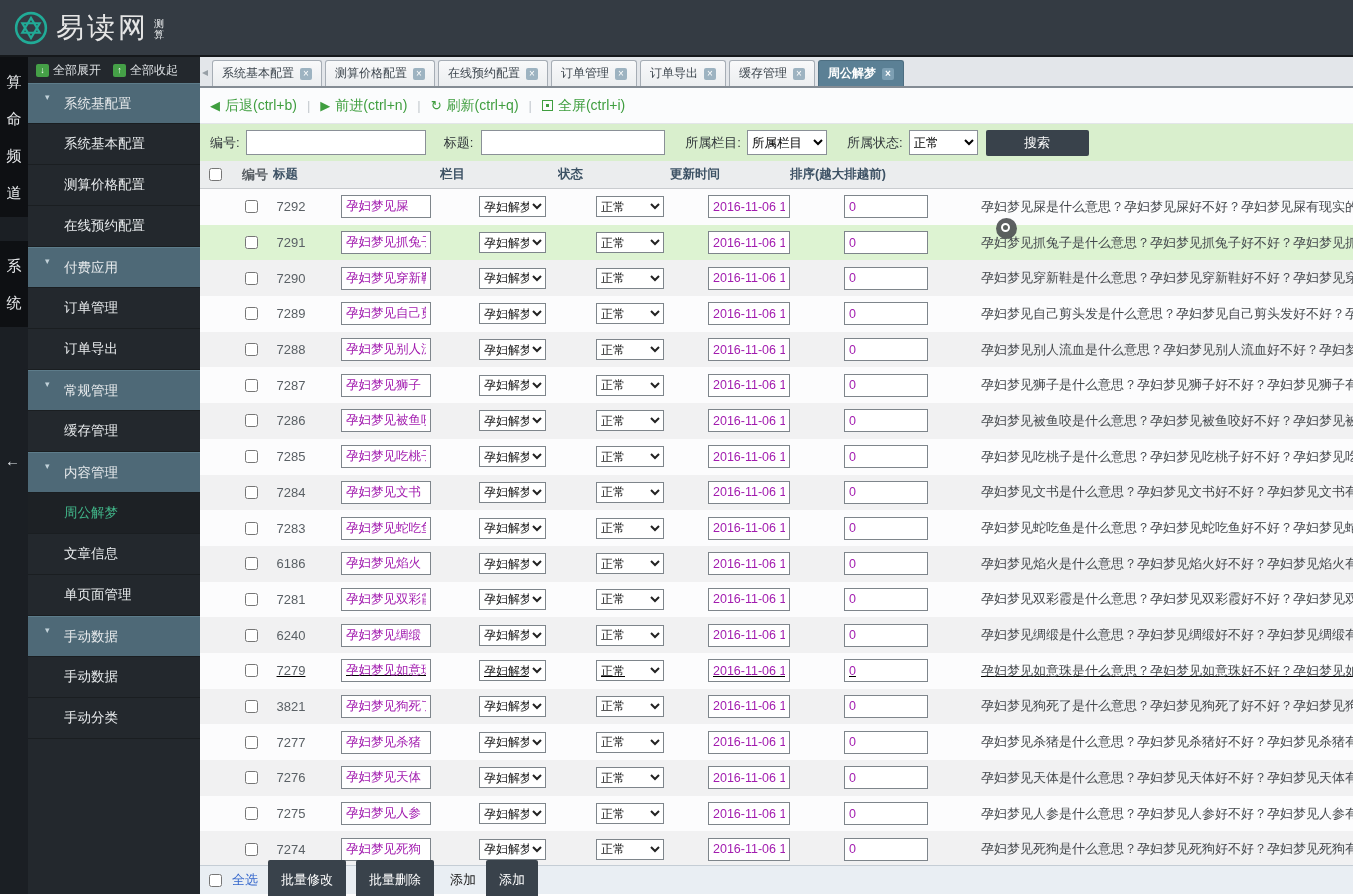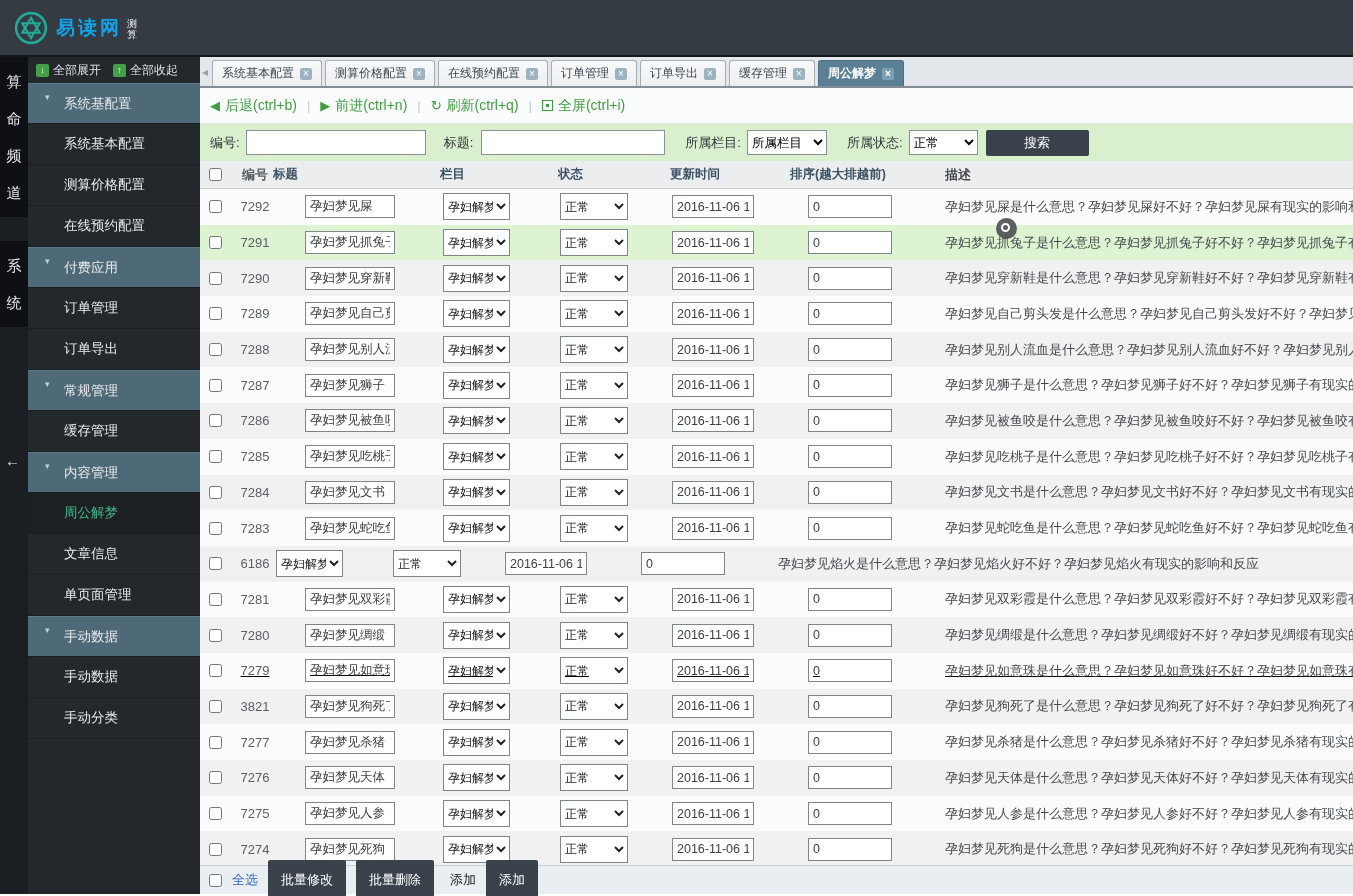--- a/index.html
+++ b/index.html
@@ -3,21 +3,21 @@
 <meta charset="utf-8">
 <style>
   * { margin:0; padding:0; box-sizing:border-box; }
   html,body { width:1353px; height:896px; overflow:hidden;
     font-family:"Liberation Sans","DejaVu Sans",sans-serif; background:#fff; }
 
   
   .topbar { height:57px; background:#343b43; display:flex; align-items:center;
     padding-left:14px; border-bottom:2px solid #15181b; }
   .logo-star { width:34px; height:34px; margin-right:8px; }
-  .site-name { color:#0ea5e9; font-size:19px; font-weight:bold; letter-spacing:3px; }
+  .site-name { color:#e5e5e5; font-size:28px; font-weight:normal; letter-spacing:3px; }
   .site-tagline { display:flex; flex-direction:column; color:#f2f4f5; font-size:10px;
     line-height:11px; margin-left:5px; margin-top:2px; }
 
   
   .page-body { display:flex; height:837px; }
 
   
   .rail { width:28px; background:#1b1f24; position:relative; flex:0 0 28px; }
   .rail-block { background:#0e1013; color:#e7e9eb; font-size:15px; text-align:center;
     padding:6px 0; display:flex; flex-direction:column; }
@@ -77,36 +77,36 @@
   .f-select.col { width:80px; }
   .f-select.status { width:69px; }
   .f-lbl-status { margin-left:20px; }
   .search-btn { margin-left:8px; width:103px; height:26px; background:#39424b; color:#fff;
     border:none; font-size:13px; border-radius:2px; cursor:pointer; }
 
   
   .thead { height:28px; background:#ebedee; border-bottom:1px solid #c9cccf;
     display:flex; align-items:center; font-size:12.5px; font-weight:bold; color:#3c5164; }
   .tbody { flex:1; overflow:hidden; }
-  .trow { height:35.7px; display:flex; align-items:center; font-size:12.5px; }
+  .trow { height:35.7px; display:flex; align-items:center; font-size:12.5px;padding-left:36px; }
   .cell { flex:none; display:flex; align-items:center; height:100%; overflow:hidden; }
   .c-check { width:37px; padding-left:9px; }
   .c-id { width:36px; justify-content:center; color:#5a6065; font-size:13px; }
   .c-title { width:167px; }
   .c-col { width:118px; }
   .c-status { width:112px; }
   .c-date { width:120px; }
   .c-sort { width:155px; }
   .c-desc { flex:1 1 auto; min-width:0; color:#464a4e; font-size:13px; white-space:nowrap; }
   .trow input[type=text] { height:23px; border:1px solid #7e858b; background:#fff;
-    font-size:12.5px; padding:0 4px; color:#404040; }
+    font-size:12.5px; padding:0 4px; color:#a21caf; }
   .in-title { width:90px; margin-left:32px; }
   .in-date { width:82px; margin-left:2px; }
   .in-sort { width:84px; margin-left:18px; }
-  .trow select { height:27px; border:1px solid #7e858b; background:#fff; font-size:12px; color:#222; }
+  .trow select { height:21px; border:1px solid #7e858b; background:#fff; font-size:12px; color:#222; }
   .sel-col { width:67px; margin-left:3px; }
   .sel-status { width:68px; margin-left:2px; }
 
   
   .footbar { height:29px; background:#e9eef3; border-top:1px solid #c5cdd5;
     display:flex; align-items:center; gap:10px; padding-left:9px; font-size:13px; }
   .select-all-lbl { color:#3366cc; cursor:pointer; }
   .dark-btn { background:#39424b; color:#fff; border:none; height:40px; padding:0 13px;
     font-size:13px; border-radius:2px; cursor:pointer; }
   .add-lbl { color:#222; margin-left:6px; }
@@ -289,21 +289,20 @@
     <div class="thead">
       <div class="cell c-check">
           <input type="checkbox" style="">
         </div>
       <div class="cell c-id">编号</div>
       <div class="cell c-title">标题</div>
       <div class="cell c-col">栏目</div>
       <div class="cell c-status">状态</div>
       <div class="cell c-date">更新时间</div>
       <div class="cell c-sort">排序(越大排越前)</div>
-      <div class="cell c-desc">描述</div>
     </div>
 
     <div class="tbody" id="tbody">
         <div class="trow" style="background: rgb(252, 252, 253);">
           <div class="cell c-check">
             <input type="checkbox" style="">
           </div>
           <div class="cell c-id">7292</div>
           <div class="cell c-title">
             <input class="in-title" type="text" value="孕妇梦见屎" style="">
@@ -518,20 +517,23 @@
           <div class="cell c-sort">
             <input class="in-sort" type="text" value="0" style="">
           </div>
           <div class="cell c-desc">孕妇梦见蛇吃鱼是什么意思？孕妇梦见蛇吃鱼好不好？孕妇梦见蛇吃鱼有现实的影响和反应</div>
         </div>
         <div class="trow" style="background: rgb(241, 241, 242);">
           <div class="cell c-check">
             <input type="checkbox" style="">
           </div>
           <div class="cell c-id">6186</div>
+          <div class="cell c-title">
+            <input class="in-title" type="text" value="孕妇梦见焰火" style="">
+          </div>
           <div class="cell c-col">
             <select class="sel-col"><option>孕妇解梦</option></select>
           </div>
           <div class="cell c-status">
             <select class="sel-status"><option>正常</option></select>
           </div>
           <div class="cell c-date">
             <input class="in-date" type="text" value="2016-11-06 11:" style="">
           </div>
           <div class="cell c-sort">
@@ -558,21 +560,21 @@
           </div>
           <div class="cell c-sort">
             <input class="in-sort" type="text" value="0" style="">
           </div>
           <div class="cell c-desc">孕妇梦见双彩霞是什么意思？孕妇梦见双彩霞好不好？孕妇梦见双彩霞有现实的影响和反应</div>
         </div>
         <div class="trow" style="background: rgb(241, 241, 242);">
           <div class="cell c-check">
             <input type="checkbox" style="">
           </div>
-          <div class="cell c-id">7280</div>
+          <div class="cell c-id">6240</div>
           <div class="cell c-title">
             <input class="in-title" type="text" value="孕妇梦见绸缎" style="">
           </div>
           <div class="cell c-col">
             <select class="sel-col"><option>孕妇解梦</option></select>
           </div>
           <div class="cell c-status">
             <select class="sel-status"><option>正常</option></select>
           </div>
           <div class="cell c-date">

